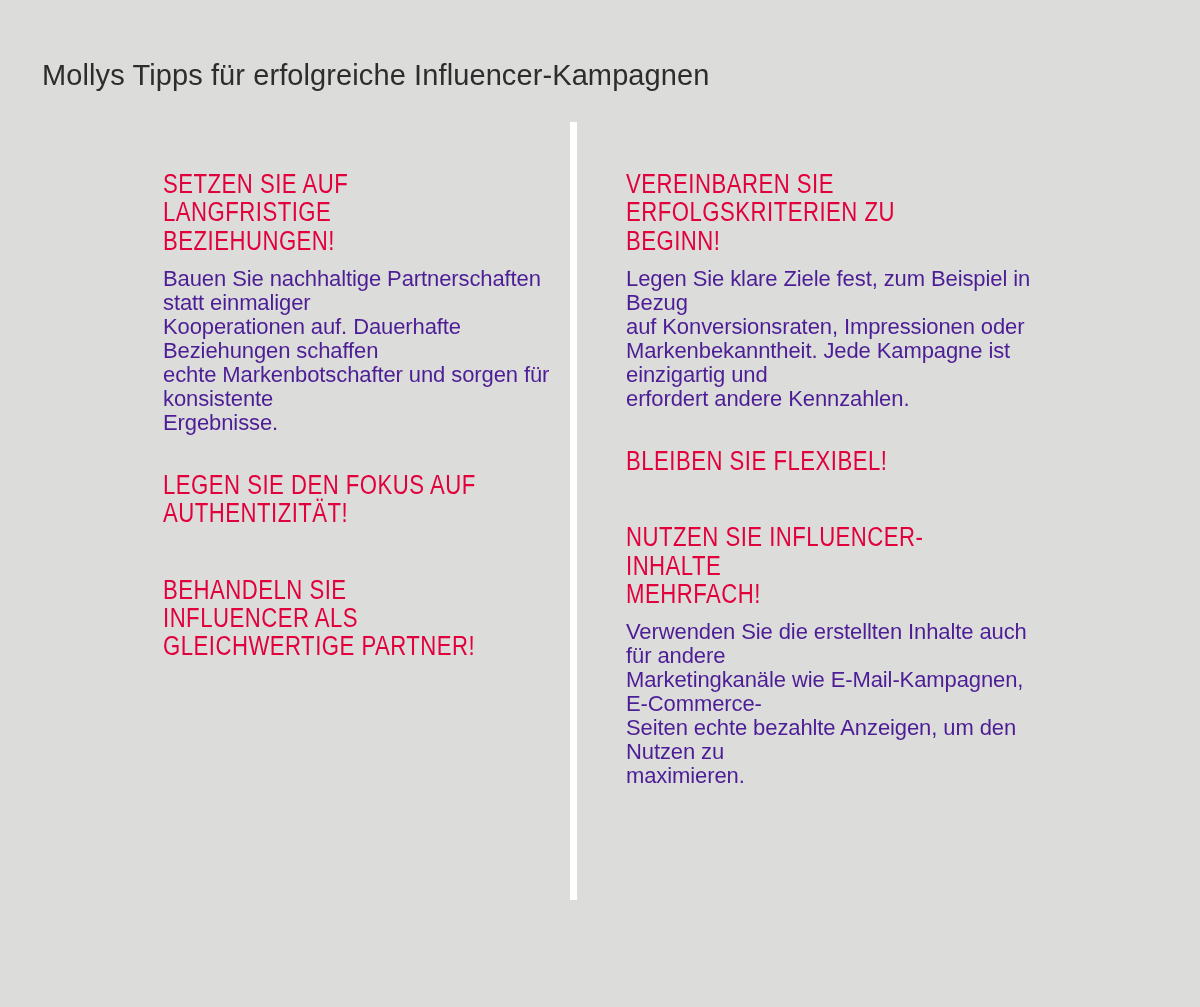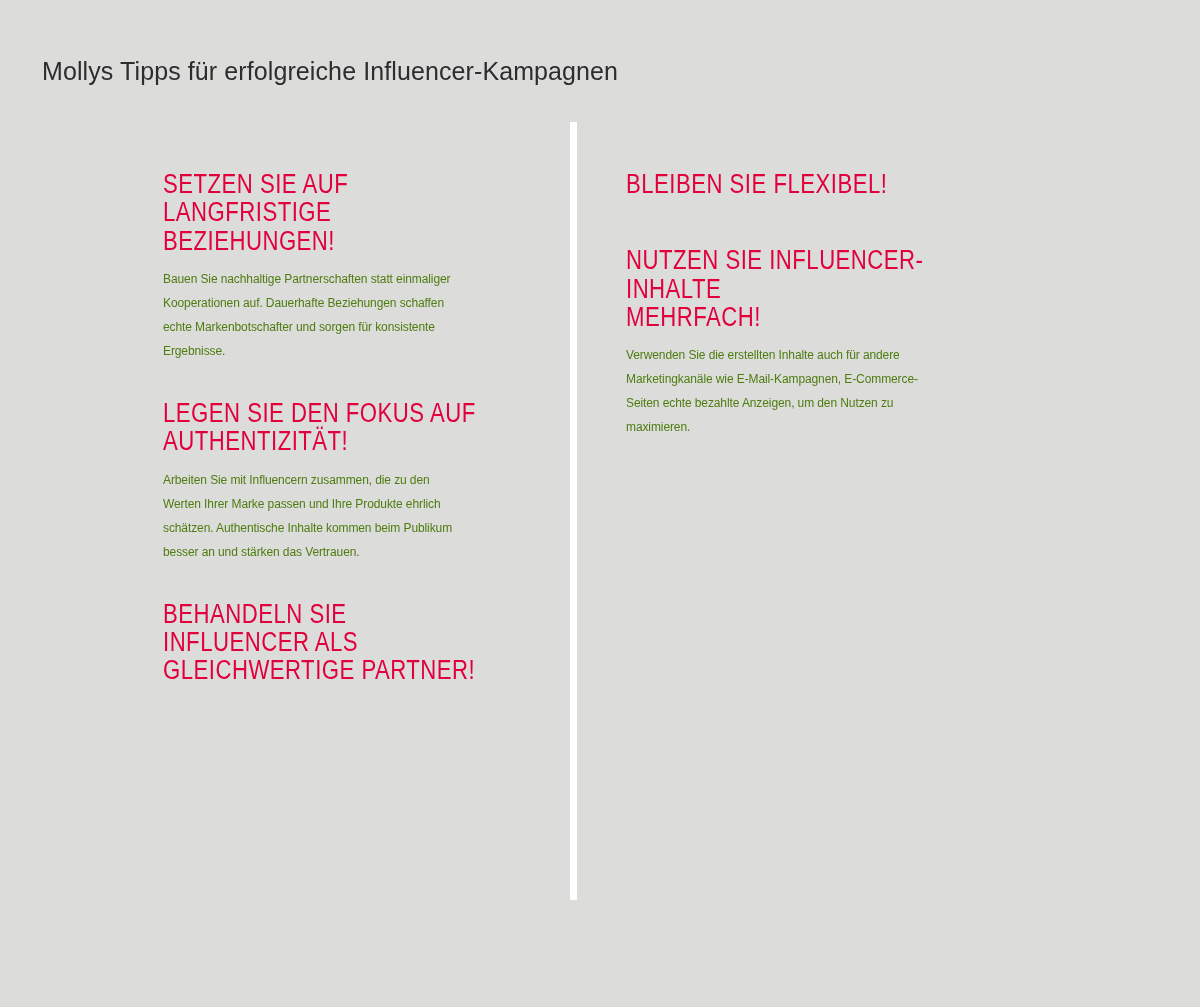--- a/index.html
+++ b/index.html
@@ -13,21 +13,21 @@
     width: 1200px;
     height: 1007px;
     background: #dcdcdb;
     overflow: hidden;
     margin: 0 auto;
   }
   .page-title {
     position: absolute;
     left: 42px;
     top: 40px;
-    font-size: 25px;
+    font-size: 29px;
     font-weight: 400;
     color: #2d2d2d;
     letter-spacing: 0.1px;
   }
   .divider {
     position: absolute;
     left: 570px;
     top: 122px;
     width: 7px;
     height: 778px;
@@ -47,24 +47,24 @@
     line-height: 1.05;
     font-weight: 400;
     color: #e2003c;
     letter-spacing: 0.6px;
     white-space: pre-line;
     transform: scaleX(0.82);
     transform-origin: left top;
   }
   .tip-body {
     margin: 0;
-    font-size: 12px;
+    font-size: 22px;
     line-height: 24px;
     font-weight: 400;
-    color: #4d7c0f;
+    color: #4c1d95;
     letter-spacing: -0.1px;
     white-space: pre-line;
   }
 </style>
 </head>
 <body>
 
 <div class="page">
 
   <h1 class="page-title">Mollys Tipps für erfolgreiche Influencer-Kampagnen</h1>
@@ -76,32 +76,36 @@
       <h2 class="tip-heading">SETZEN SIE AUF LANGFRISTIGE
 BEZIEHUNGEN!</h2>
       <p class="tip-body">Bauen Sie nachhaltige Partnerschaften statt einmaliger
 Kooperationen auf. Dauerhafte Beziehungen schaffen
 echte Markenbotschafter und sorgen für konsistente
 Ergebnisse.</p>
     </section>
     <section class="tip">
       <h2 class="tip-heading">LEGEN SIE DEN FOKUS AUF
 AUTHENTIZITÄT!</h2>
-      <p class="tip-body">Arbeiten Sie mit Influencern zusammen, die zu den
-Werten Ihrer Marke passen und Ihre Produkte ehrlich
-schätzen. Authentische Inhalte kommen beim Publikum
-besser an und stärken das Vertrauen.</p>
     </section>
     <section class="tip">
       <h2 class="tip-heading">BEHANDELN SIE INFLUENCER ALS
 GLEICHWERTIGE PARTNER!</h2>
     </section>
   </div>
 
   <div class="col col-right">
+    <section class="tip">
+      <h2 class="tip-heading">VEREINBAREN SIE
+ERFOLGSKRITERIEN ZU BEGINN!</h2>
+      <p class="tip-body">Legen Sie klare Ziele fest, zum Beispiel in Bezug
+auf Konversionsraten, Impressionen oder
+Markenbekanntheit. Jede Kampagne ist einzigartig und
+erfordert andere Kennzahlen.</p>
+    </section>
     <section class="tip">
       <h2 class="tip-heading">BLEIBEN SIE FLEXIBEL!</h2>
     </section>
     <section class="tip">
       <h2 class="tip-heading">NUTZEN SIE INFLUENCER-INHALTE
 MEHRFACH!</h2>
       <p class="tip-body">Verwenden Sie die erstellten Inhalte auch für andere
 Marketingkanäle wie E-Mail-Kampagnen, E-Commerce-
 Seiten echte bezahlte Anzeigen, um den Nutzen zu
 maximieren.</p>

